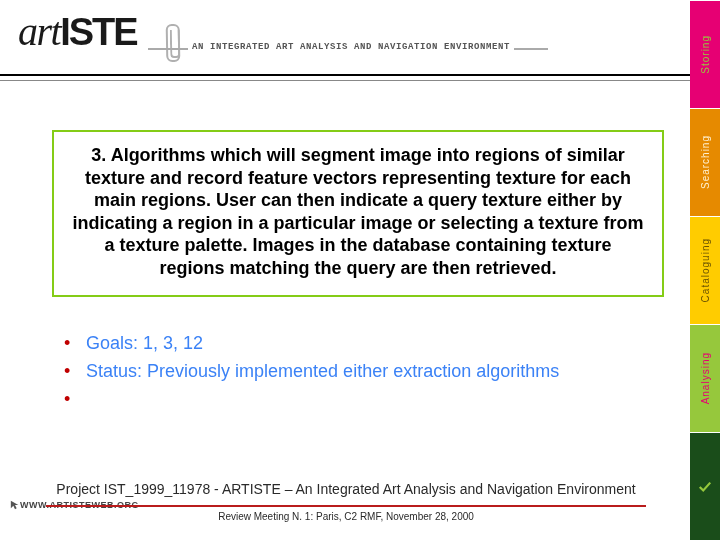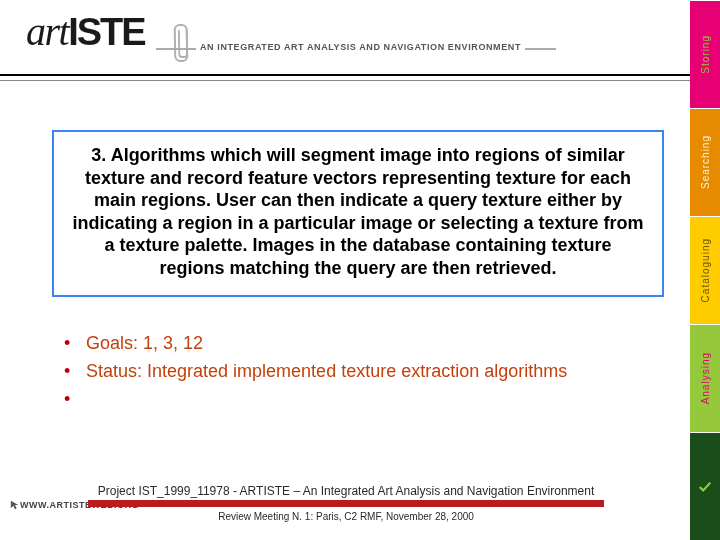--- a/index.html
+++ b/index.html
@@ -1,48 +1,48 @@
 <!DOCTYPE html>
 <html><head>
 <meta charset="utf-8">
 <style>
   * { box-sizing: border-box; margin: 0; padding: 0; }
   html, body { width: 720px; height: 540px; overflow: hidden; font-family: Arial, Helvetica, sans-serif; background: #fff; }
   .slide { position: relative; width: 720px; height: 540px; background: #fff; }
 
-  .header { position: absolute; top: 0; left: 16px; width: 690px; height: 75px; }
+  .header { position: absolute; top: 0; left: 8px; width: 690px; height: 75px; }
   .logo { position: absolute; top: 8px; left: 10px; }
   .logo-art { font-family: "Times New Roman", serif; font-style: italic; font-weight: 400; font-size: 40px; color: #1a1a1a; letter-spacing: -1.5px; }
   .logo-ste { font-family: Arial, sans-serif; font-weight: 700; font-size: 38px; color: #1a1a1a; letter-spacing: -2px; }
   .logo-tag-line { position: absolute; top: 48px; left: 140px; height: 2px; width: 400px; background: #aaa; }
-  .logo-tag { position: absolute; top: 42px; left: 180px; font-size: 9px; letter-spacing: 0.6px; color: #555; background: #fff; padding: 0 4px; font-weight: 700; }
+  .logo-tag { position: absolute; top: 42px; left: 180px; font-size: 9px; letter-spacing: 0.6px; color: #555; background: #fff; padding: 0 4px; font-weight: 700; font-family: Liberation Mono, monospace; }
   .header-rule { position: absolute; top: 74px; left: 0; width: 692px; height: 2px; background: #000; }
   .sub-rule { position: absolute; top: 80px; left: 0; width: 692px; height: 1px; background: #888; }
   .paperclip { position: absolute; top: 24px; left: 158px; width: 14px; height: 38px; border: 2px solid #b0b0b0; border-radius: 6px 6px 6px 6px; transform: rotate(-1deg); }
   .paperclip::before { content: ""; position: absolute; top: 4px; left: 2px; width: 6px; height: 26px; border: 2px solid #b0b0b0; border-top: none; border-radius: 0 0 4px 4px; }
 
   .sidebar { position: absolute; right: 0; top: 0; width: 30px; height: 540px; display: flex; flex-direction: column; }
   .sidebar-item { flex: 1; position: relative; display: flex; align-items: center; justify-content: center; border-top: 1px solid #fff; }
   .sidebar-item span { writing-mode: vertical-rl; transform: rotate(180deg); font-size: 10px; letter-spacing: 1px; }
   .sb-storing { background: #e60073; } .sb-storing span { color: #96c83c; }
   .sb-searching { background: #e68a00; } .sb-searching span { color: #fff1d0; }
   .sb-cataloguing { background: #ffcc00; } .sb-cataloguing span { color: #6d5500; }
   .sb-analysing { background: #96c83c; } .sb-analysing span { color: #e60073; }
   .sb-tick { background: #1a4d1a; } .sb-tick svg { width:14px; height:14px; }
 
-  .main-box { position: absolute; top: 130px; left: 52px; width: 612px; border: 2px solid #3b82f6; padding: 12px 16px 16px 16px; }
+  .main-box { position: absolute; top: 130px; left: 52px; width: 612px; border: 2px solid #84cc16; padding: 12px 16px 16px 16px; }
   .main-box p { font-size: 18px; font-weight: 700; color: #000; text-align: center; line-height: 1.25; }
 
   .bullets { position: absolute; top: 332px; left: 64px; width: 600px; }
   .bullets li { list-style: none; margin-bottom: 6px; display: flex; align-items: flex-start; }
   .bullets li .dot { color: #c00000; font-size: 18px; line-height: 22px; width: 22px; }
-  .bullets li .txt { font-size: 18px; color: #c2410c; line-height: 22px; }
+  .bullets li .txt { font-size: 18px; color: #3b82f6; line-height: 22px; }
 
   .footer { position: absolute; bottom: 18px; left: 0; width: 692px; text-align: center; }
-  .footer-line1 { font-size: 12px; color: #2a2a2a; border-bottom: 7px solid #b91c1c; display: inline-block; padding: 0 10px 2px 10px; min-width: 480px; }
+  .footer-line1 { font-size: 14px; color: #2a2a2a; border-bottom: 2px solid #b91c1c; display: inline-block; padding: 0 10px 8px 10px; min-width: 480px; }
   .footer-line2 { font-size: 10px; color: #2a2a2a; margin-top: 4px; }
 
   .footer-url-box { position: absolute; bottom: 30px; left: 10px; font-size: 9px; font-weight: 700; color: #444; letter-spacing: 0.5px; display: flex; align-items: center; gap: 0; }
   .footer-url-box svg { width: 10px; height: 10px; }
 </style>
 </head>
 <body>
 
 <div class="slide">
 
@@ -81,21 +81,21 @@
     <p>3. Algorithms which will segment  image into regions of similar texture  and record feature vectors representing  texture for each main regions. User can then indicate a query texture either by indicating a region in a particular image or selecting a texture from a texture palette. Images in the database containing texture regions matching the query are then retrieved.</p>
   </div>
 
   <ul class="bullets">
     <li>
       <span class="dot">•</span>
       <span class="txt">Goals: 1, 3, 12</span>
     </li>
     <li>
       <span class="dot">•</span>
-      <span class="txt">Status: Integrated implemented texture extraction algorithms</span>
+      <span class="txt">Status: Previously implemented either extraction algorithms</span>
     </li>
     <li>
       <span class="dot">•</span>
     </li>
   </ul>
 
   <div class="footer-url-box">
     <svg viewBox="0 0 12 12">
         <path d="M1 1 L1 10 L4 7 L6 11 L8 10 L6 6 L10 6 Z" fill="#555"></path>
       </svg>

